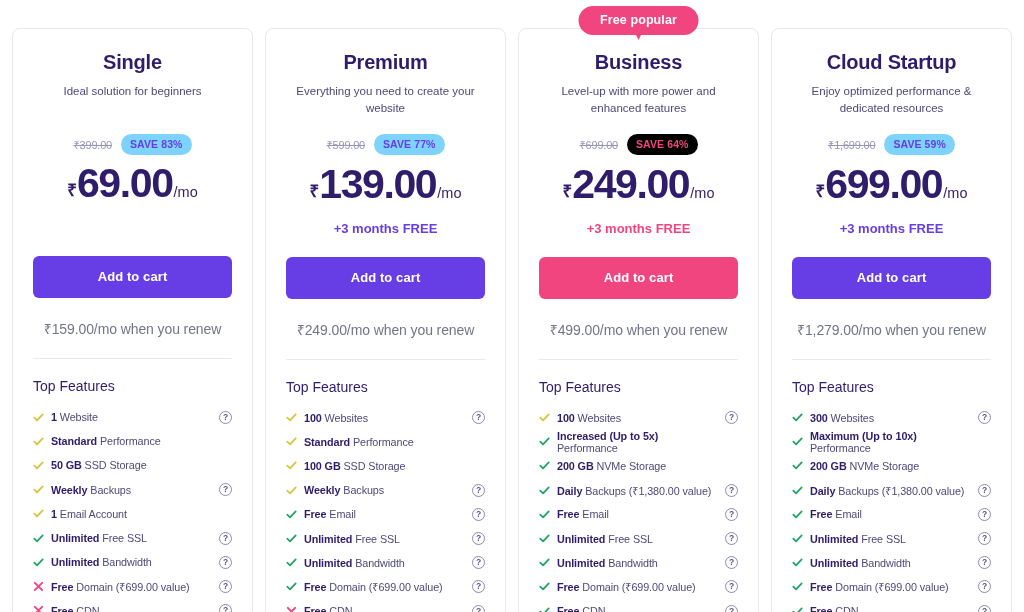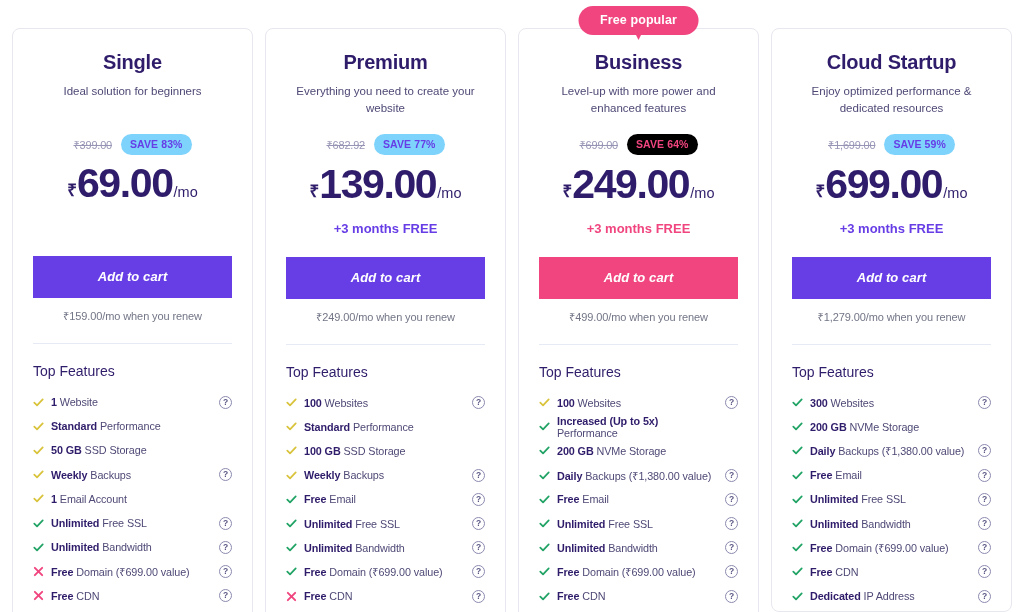--- a/index.html
+++ b/index.html
@@ -153,38 +153,37 @@
   .free-months.purple { color: #673de6; }
   .free-months.pink   { color: #f0457e; }
   .free-months.empty  { visibility: hidden; }
 
   
   .cta {
     display: block;
     width: 100%;
     margin-top: 19px;
     border: none;
-    border-radius: 0;
+    border-radius: 6px;
     padding: 13px 0 14px;
     font-family: "Liberation Sans", sans-serif;
     font-size: 13px;
     font-weight: 700;
     color: #ffffff;
     cursor: pointer;
     letter-spacing: .1px;
-    font-style: italic;
   }
   .cta.purple { background: #673de6; }
   .cta.pink   { background: #f0457e; }
 
   .renew {
     text-align: center;
-    font-size: 11px;
+    font-size: 14px;
     color: #727586;
-    margin-top: 10px;
+    margin-top: 21px;
     letter-spacing: -.1px;
   }
 
   .divider {
     height: 1px;
     background: #e5eaf4;
     margin: 20px 0 0;
   }
 
   
@@ -343,21 +342,21 @@
             </div>
           </div>
         </div>
       </div>
       <div class="plan-wrap">
         <div class="card">
           <div class="plan-name">Premium</div>
           <div class="plan-desc">Everything you need to create your website</div>
           <div class="price-block">
             <div class="old-row">
-              <span class="old-price">₹682.92</span>
+              <span class="old-price">₹599.00</span>
               <span class="save-badge purple">SAVE 77%</span>
             </div>
             <div class="big-price">
               <span class="cur">₹</span>
               <span class="amount">139.00</span>
               <span class="per">/mo</span>
             </div>
             <div class="free-months purple">+3 months FREE</div>
           </div>
           <button class="cta purple">Add to cart</button>
@@ -602,20 +601,29 @@
               </span>
               <span class="feat-text"><b>300</b><span> Websites</span></span>
               <span class="help">?</span>
             </div>
             <div class="feat-row">
               <span class="mark">
                 <svg width="11" height="11" viewBox="0 0 12 12">
                   <path d="M1.4 6.2 L4.4 9.2 L10.6 2.6" fill="none" stroke="#21a366" stroke-width="1.9" stroke-linecap="round" stroke-linejoin="round"></path>
                 </svg>
               </span>
+              <span class="feat-text"><b>Maximum (Up to 10x)</b><span> Performance</span></span>
+              <span class="help hidden">?</span>
+            </div>
+            <div class="feat-row">
+              <span class="mark">
+                <svg width="11" height="11" viewBox="0 0 12 12">
+                  <path d="M1.4 6.2 L4.4 9.2 L10.6 2.6" fill="none" stroke="#21a366" stroke-width="1.9" stroke-linecap="round" stroke-linejoin="round"></path>
+                </svg>
+              </span>
               <span class="feat-text"><b>200 GB</b><span> NVMe Storage</span></span>
               <span class="help hidden">?</span>
             </div>
             <div class="feat-row">
               <span class="mark">
                 <svg width="11" height="11" viewBox="0 0 12 12">
                   <path d="M1.4 6.2 L4.4 9.2 L10.6 2.6" fill="none" stroke="#21a366" stroke-width="1.9" stroke-linecap="round" stroke-linejoin="round"></path>
                 </svg>
               </span>
               <span class="feat-text"><b>Daily</b><span> Backups (₹1,380.00 value)</span></span>

